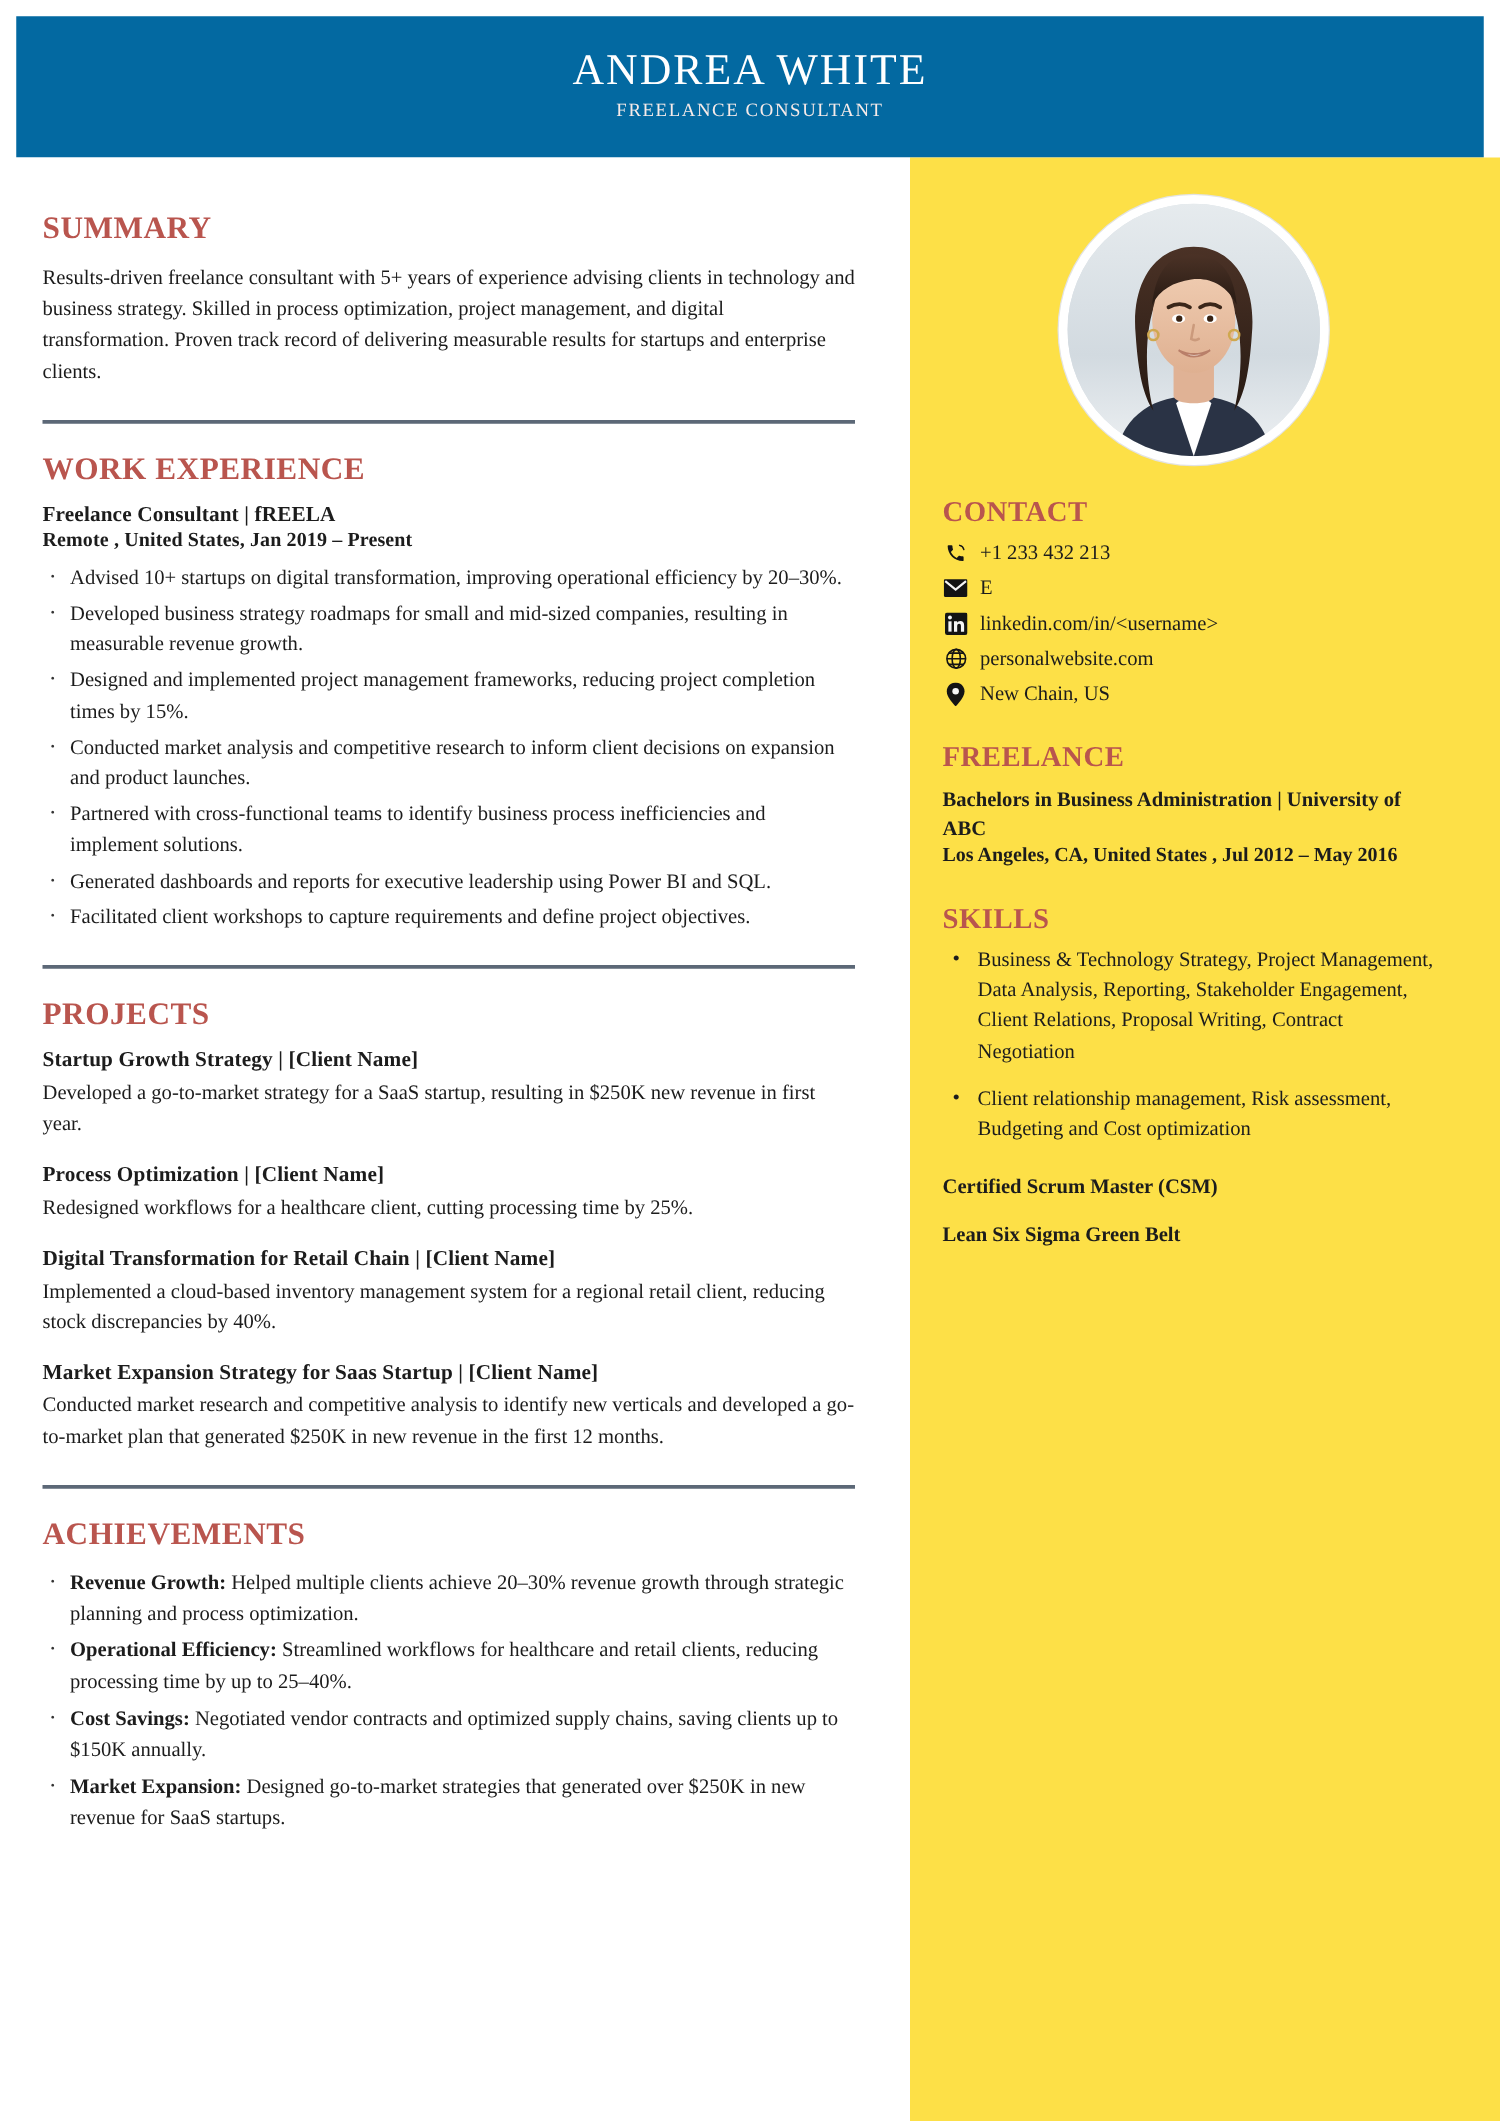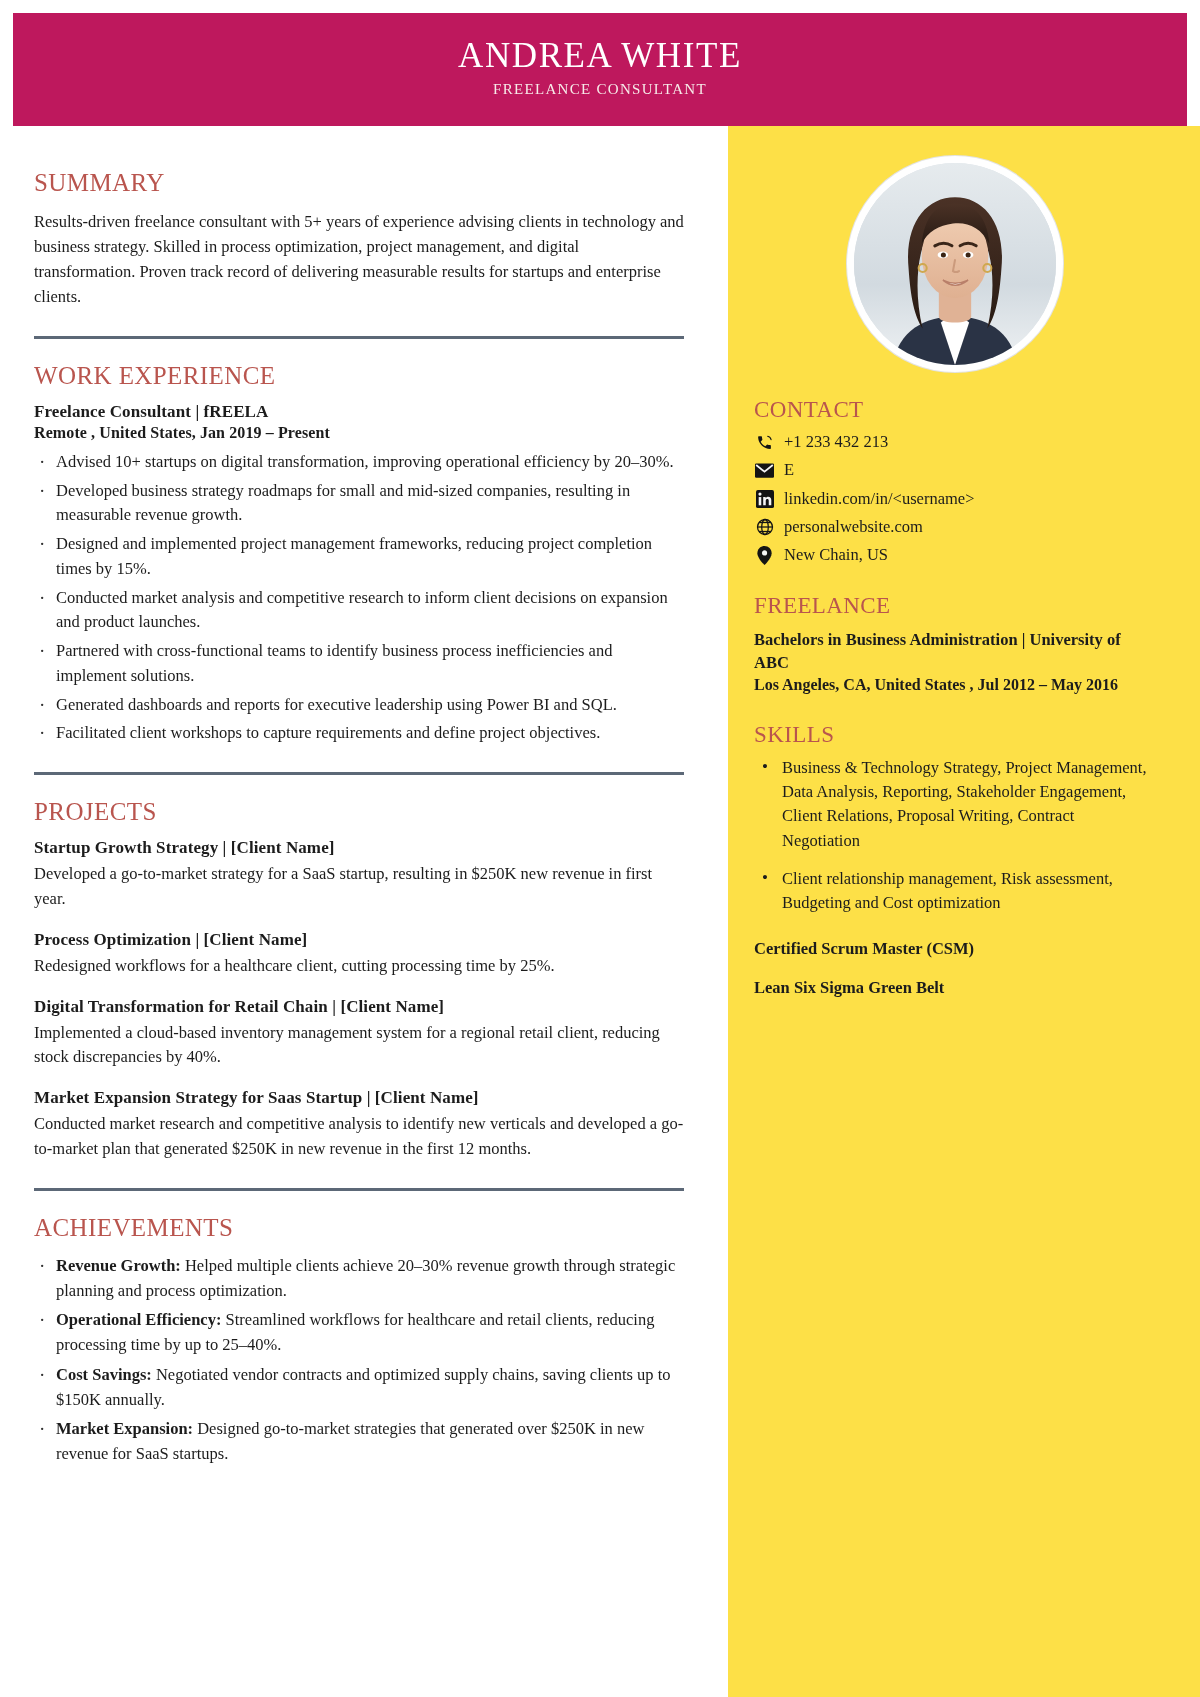--- a/index.html
+++ b/index.html
@@ -26,21 +26,21 @@
     overflow: hidden;
   }
 
   
   .header-band {
     position: absolute;
     top: 13px;
     left: 13px;
     width: 1174px;
     height: 113px;
-    background: #be185d;
+    background: #0369a1;
     display: flex;
     flex-direction: column;
     align-items: center;
     justify-content: center;
     padding-bottom: 4px;
   }
   .header-name {
     color: #ffffff;
     font-size: 35px;
     letter-spacing: 1.6px;
@@ -77,21 +77,21 @@
     width: 472px;
     background: #fde047;
     padding: 22px 44px 40px 26px;
   }
 
   
   .sec-title {
     color: #b9554e;
     font-size: 25px;
     letter-spacing: 0.4px;
-    font-weight: 400;
+    font-weight: 700;
     margin-bottom: 13px;
     line-height: 1.05;
   }
   .right-col .sec-title {
     font-size: 23px;
     margin-bottom: 9px;
   }
 
   .rule {
     height: 3px;

